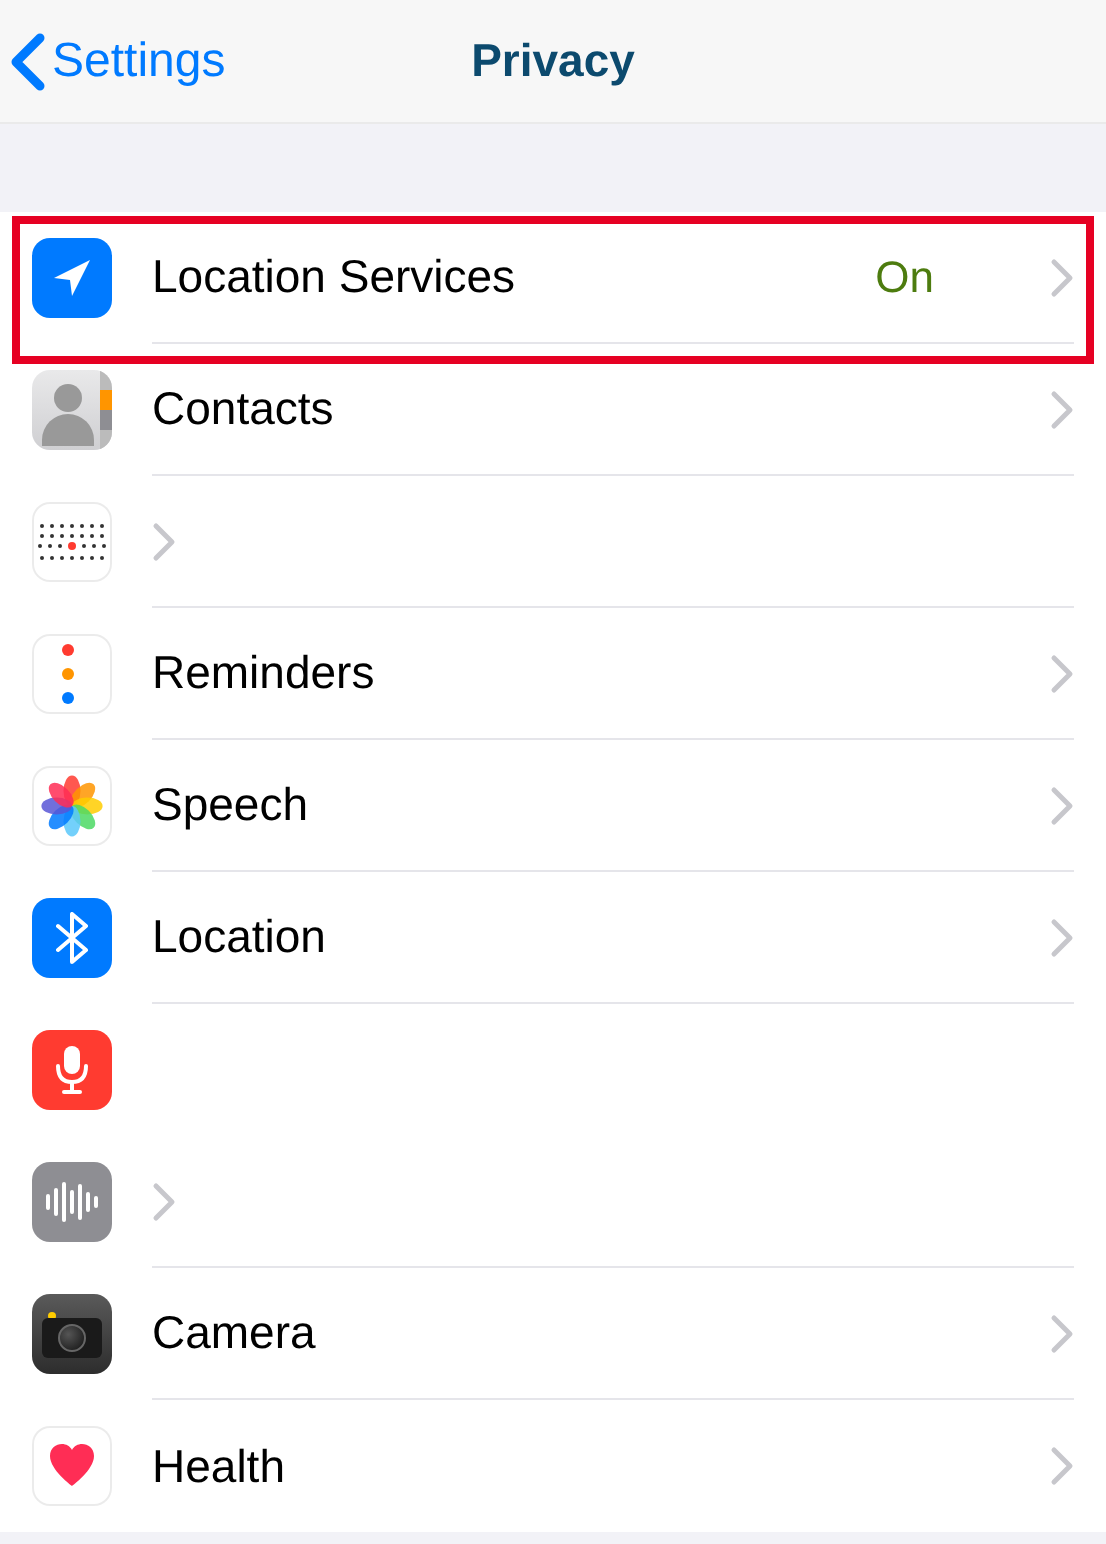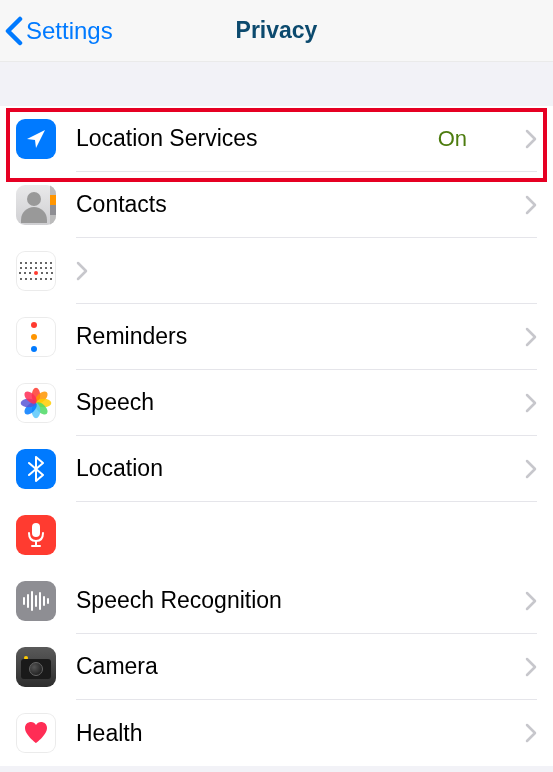--- a/index.html
+++ b/index.html
@@ -432,21 +432,20 @@
         <line x1="2" y1="7" x2="2" y2="13" stroke="#fff" stroke-width="2" stroke-linecap="round"></line>
         <line x1="6" y1="4" x2="6" y2="16" stroke="#fff" stroke-width="2" stroke-linecap="round"></line>
         <line x1="10" y1="1" x2="10" y2="19" stroke="#fff" stroke-width="2" stroke-linecap="round"></line>
         <line x1="14" y1="5" x2="14" y2="15" stroke="#fff" stroke-width="2" stroke-linecap="round"></line>
         <line x1="18" y1="2" x2="18" y2="18" stroke="#fff" stroke-width="2" stroke-linecap="round"></line>
         <line x1="22" y1="6" x2="22" y2="14" stroke="#fff" stroke-width="2" stroke-linecap="round"></line>
         <line x1="26" y1="8" x2="26" y2="12" stroke="#fff" stroke-width="2" stroke-linecap="round"></line>
       </svg>
     </div>
     <div class="row-inner">
-      <span class="row-label">Speech Recognition</span>
       <span class="chevron">
         <svg viewBox="0 0 12 20">
             <path d="M2 2 L10 10 L2 18" stroke="#c7c7cc" stroke-width="2.5" fill="none" stroke-linecap="round" stroke-linejoin="round"></path>
           </svg>
       </span>
     </div>
   </div>
 
   <div class="row">
     <div class="icon-wrap camera-icon">

